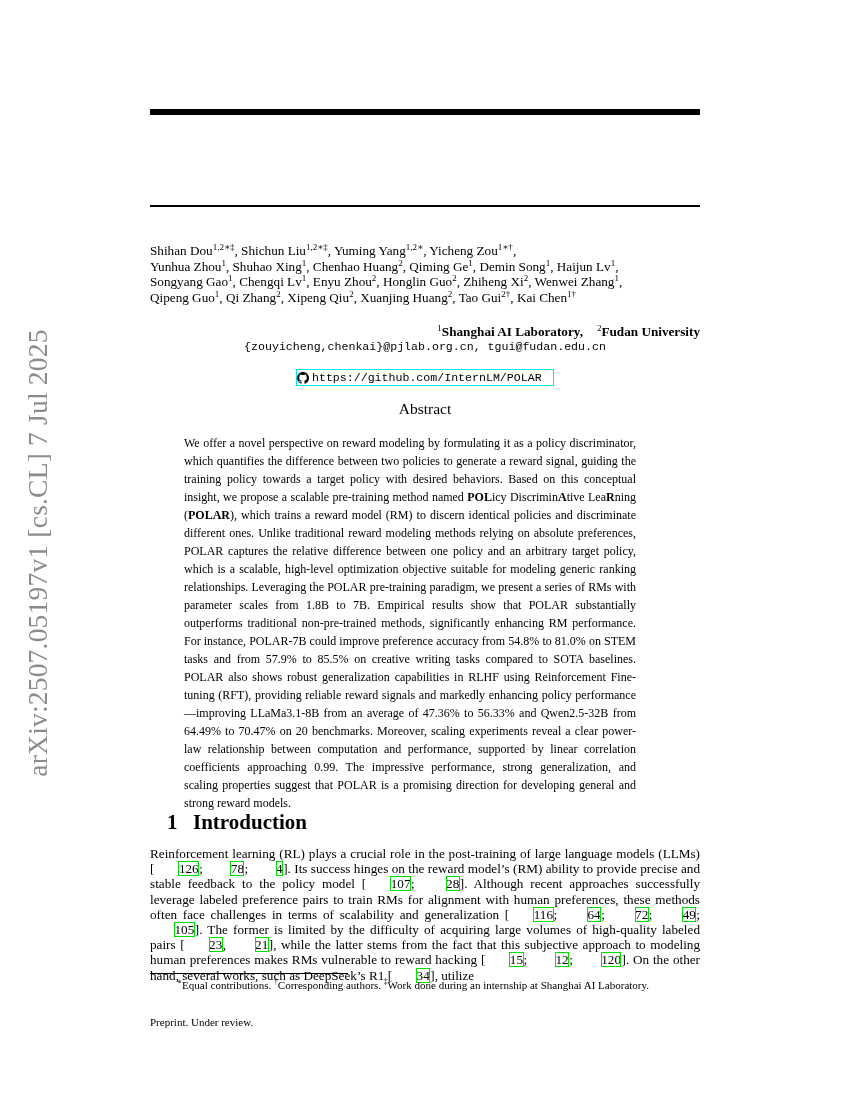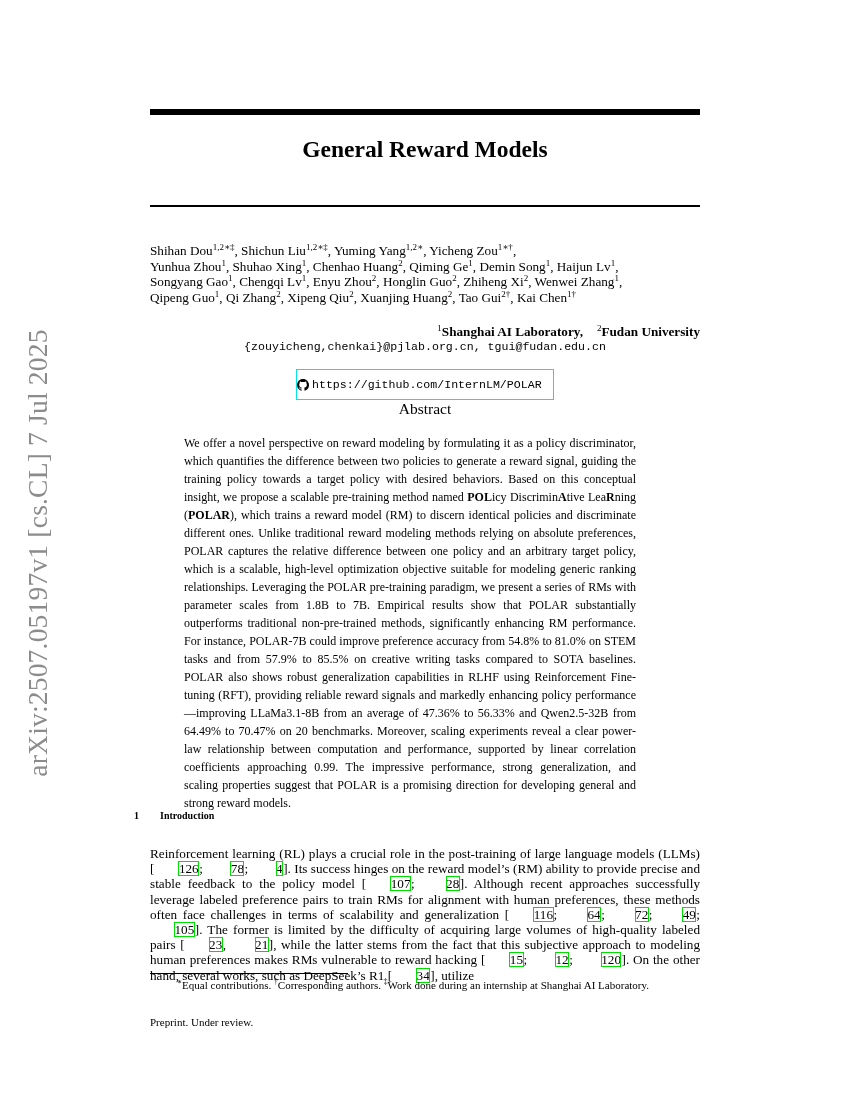--- a/index.html
+++ b/index.html
@@ -15,48 +15,47 @@
      font-weight: bold; font-size: 23.5px; line-height: 27px; }
   .authors { position: absolute; left: 150px; top: 243px; width: 550px; text-align: left;
      font-size: 13.2px; line-height: 15.6px; }
   .authors sup { font-size: 9px; line-height: 0; }
   .affil { position: absolute; left: 150px; top: 323px; width: 550px; text-align: right;
      font-size: 13.2px; font-weight: bold; }
   .affil sup { font-weight: normal; font-size: 9px; }
   .affil .gap { display: inline-block; width: 14px; }
   .emails { position: absolute; left: 150px; top: 340px; width: 550px; text-align: center;
      font-family: "Liberation Mono", "DejaVu Sans Mono", monospace; font-size: 11.6px; }
-  .gh-link { position: absolute; left: 296px; top: 369px; height: 31px; border: 1.5px solid #00e5e5;
+  .gh-link { position: absolute; left: 296px; top: 369px; height: 17px; border: 1.5px solid #00e5e5;
      display: flex; align-items: center; padding: 0 0; box-sizing: border-box; width: 258px; }
   .gh-link .gh-icon { width: 12px; height: 12px; margin-right: 3px; }
   .gh-link .url { font-family: "Liberation Mono", "DejaVu Sans Mono", monospace; font-size: 11.6px; }
   .abstract-head { position: absolute; left: 150px; top: 400px; width: 550px; text-align: center;
      font-weight: normal; font-size: 15.5px; }
   .abstract { position: absolute; left: 184px; top: 434px; width: 452px; text-align: justify;
      font-size: 12px; line-height: 18px; hyphens: manual; }
-  .sec-head { position: absolute; left: 134px; top: 810px; font-weight: bold; font-size: 10px; font-family: Liberation Serif, serif; }
+  .sec-head { position: absolute; left: 167px; top: 810px; font-weight: bold; font-size: 21px; font-family: Liberation Serif, serif; }
   .sec-head .num { display: inline-block; width: 26px; }
   .intro { position: absolute; left: 150px; top: 846px; width: 550px; text-align: justify;
      font-size: 13.2px; line-height: 15.2px; }
   .cite { outline: 1px solid #00e000; outline-offset: -1px; padding: 0 0.5px; margin-left: 24px; }
   .fn-rule { position: absolute; left: 150px; top: 973px; width: 198px; height: 1px; background: #000; }
   .footnote { position: absolute; left: 177px; top: 977px; font-size: 11px; }
   .footnote sup { font-size: 7.5px; }
   .preprint { position: absolute; left: 150px; top: 1016px; font-size: 11px; }
 </style>
 </head>
 <body>
 
 <div class="arxiv-stamp">
   <span>arXiv:2507.05197v1  [cs.CL]  7 Jul 2025</span>
 </div>
 
 <div class="rule-top"></div>
 <div class="title">
-  <div>General Reward Models</div>
 </div>
 <div class="rule-bottom"></div>
 
 <div class="authors" id="authors"><span>Shihan Dou</span><sup>1,2∗‡</sup><span>, </span><span>Shichun Liu</span><sup>1,2∗‡</sup><span>, </span><span>Yuming Yang</span><sup>1,2∗</sup><span>, </span><span>Yicheng Zou</span><sup>1∗†</sup><span>,</span><br><span>Yunhua Zhou</span><sup>1</sup><span>, </span><span>Shuhao Xing</span><sup>1</sup><span>, </span><span>Chenhao Huang</span><sup>2</sup><span>, </span><span>Qiming Ge</span><sup>1</sup><span>, </span><span>Demin Song</span><sup>1</sup><span>, </span><span>Haijun Lv</span><sup>1</sup><span>,</span><br><span>Songyang Gao</span><sup>1</sup><span>, </span><span>Chengqi Lv</span><sup>1</sup><span>, </span><span>Enyu Zhou</span><sup>2</sup><span>, </span><span>Honglin Guo</span><sup>2</sup><span>, </span><span>Zhiheng Xi</span><sup>2</sup><span>, </span><span>Wenwei Zhang</span><sup>1</sup><span>,</span><br><span>Qipeng Guo</span><sup>1</sup><span>, </span><span>Qi Zhang</span><sup>2</sup><span>, </span><span>Xipeng Qiu</span><sup>2</sup><span>, </span><span>Xuanjing Huang</span><sup>2</sup><span>, </span><span>Tao Gui</span><sup>2†</sup><span>, </span><span>Kai Chen</span><sup>1†</sup><span></span></div>
 
 <div class="affil">
   <sup>1</sup><span>Shanghai AI Laboratory,</span><span class="gap"></span><sup>2</sup><span>Fudan University</span>
 </div>
 <div class="emails">{zouyicheng,chenkai}@pjlab.org.cn, tgui@fudan.edu.cn</div>
 

